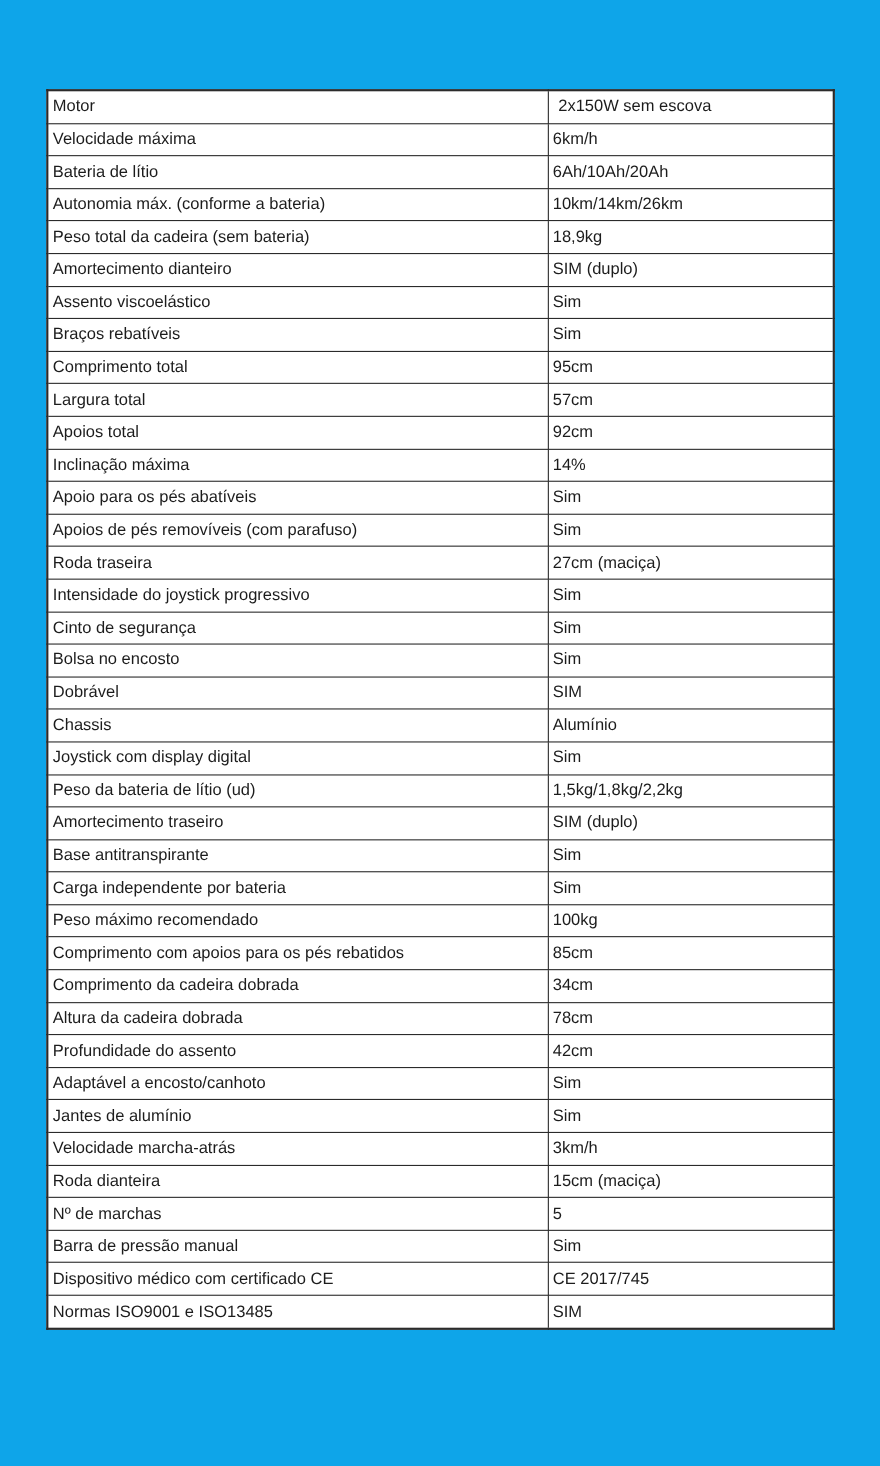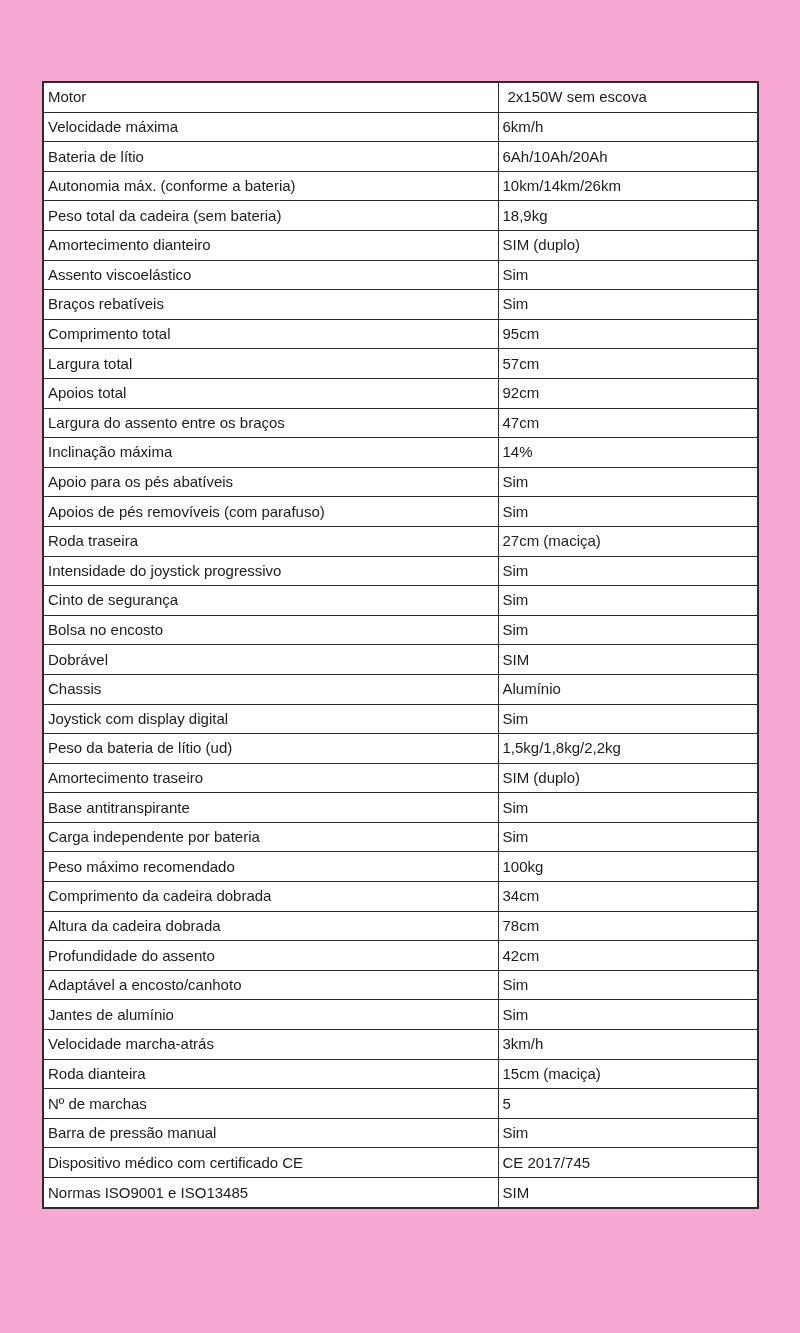--- a/index.html
+++ b/index.html
@@ -7,21 +7,21 @@
     padding: 0;
     background: #ffffff;
     width: 800px;
     height: 1333px;
     font-family: "Liberation Sans", "DejaVu Sans", sans-serif;
   }
   .page {
     position: relative;
     width: 800px;
     height: 1333px;
-    background: #f9a8d4;
+    background: #0ea5e9;
     overflow: hidden;
   }
   table.spec-table {
     position: absolute;
     left: 42px;
     top: 81px;
     width: 715px;
     height: 1128px;
     border-collapse: collapse;
     table-layout: fixed;
@@ -92,24 +92,20 @@
         </tr>
         <tr>
           <td class="label-cell">Largura total</td>
           <td class="value-cell">57cm</td>
         </tr>
         <tr>
           <td class="label-cell">Apoios total</td>
           <td class="value-cell">92cm</td>
         </tr>
         <tr>
-          <td class="label-cell">Largura do assento entre os braços</td>
-          <td class="value-cell">47cm</td>
-        </tr>
-        <tr>
           <td class="label-cell">Inclinação máxima</td>
           <td class="value-cell">14%</td>
         </tr>
         <tr>
           <td class="label-cell">Apoio para os pés abatíveis</td>
           <td class="value-cell">Sim</td>
         </tr>
         <tr>
           <td class="label-cell">Apoios de pés removíveis (com parafuso)</td>
           <td class="value-cell">Sim</td>
@@ -154,20 +150,24 @@
           <td class="label-cell">Base antitranspirante</td>
           <td class="value-cell">Sim</td>
         </tr>
         <tr>
           <td class="label-cell">Carga independente por bateria</td>
           <td class="value-cell">Sim</td>
         </tr>
         <tr>
           <td class="label-cell">Peso máximo recomendado</td>
           <td class="value-cell">100kg</td>
+        </tr>
+        <tr>
+          <td class="label-cell">Comprimento com apoios para os pés rebatidos</td>
+          <td class="value-cell">85cm</td>
         </tr>
         <tr>
           <td class="label-cell">Comprimento da cadeira dobrada</td>
           <td class="value-cell">34cm</td>
         </tr>
         <tr>
           <td class="label-cell">Altura da cadeira dobrada</td>
           <td class="value-cell">78cm</td>
         </tr>
         <tr>

